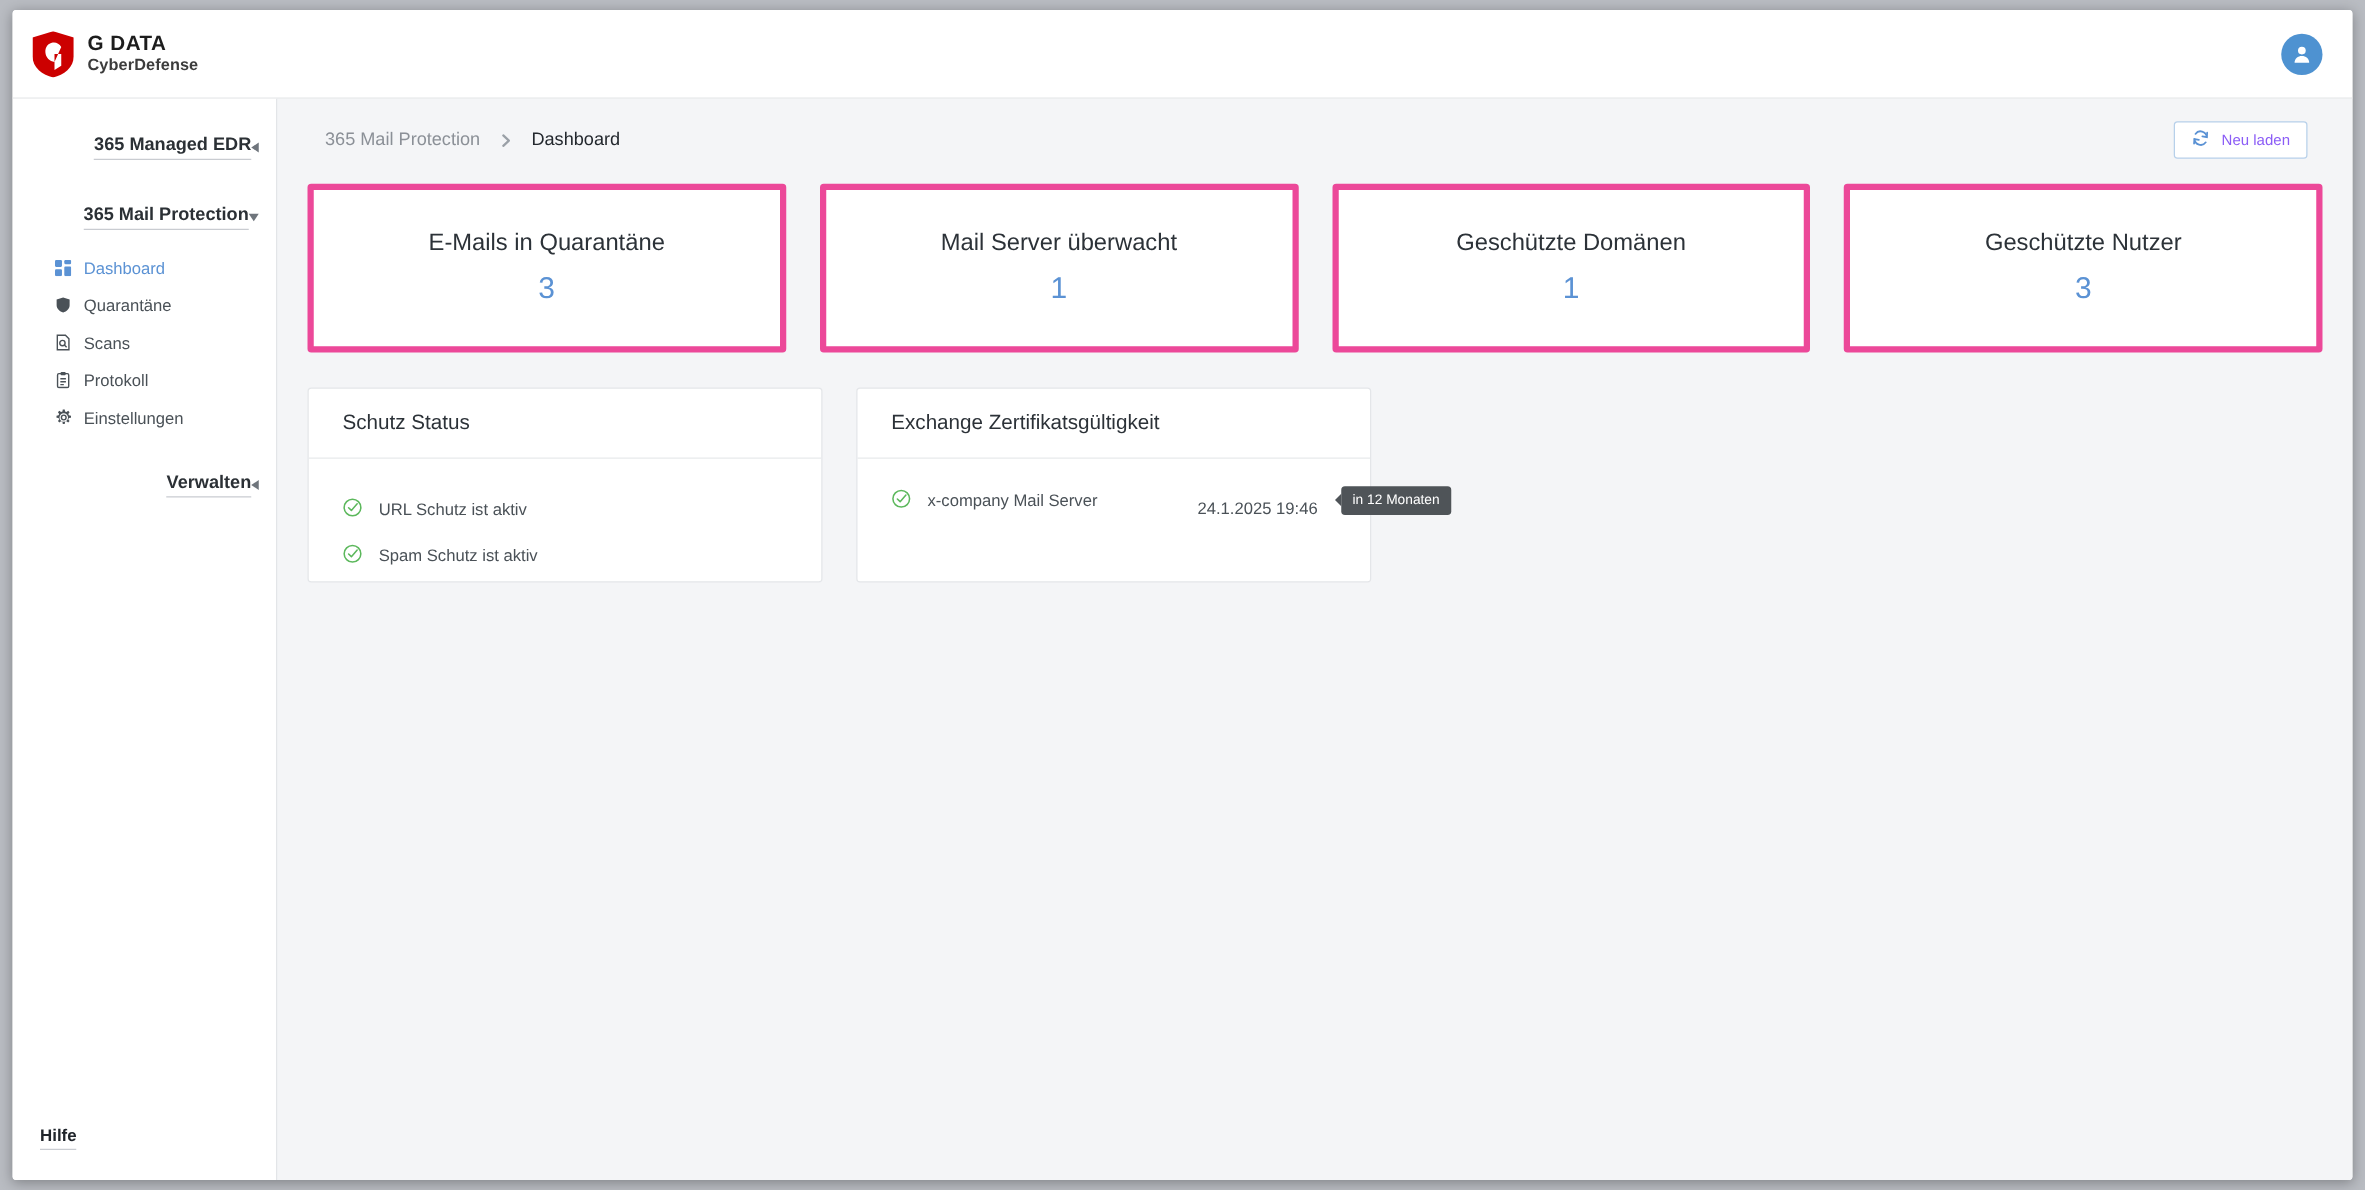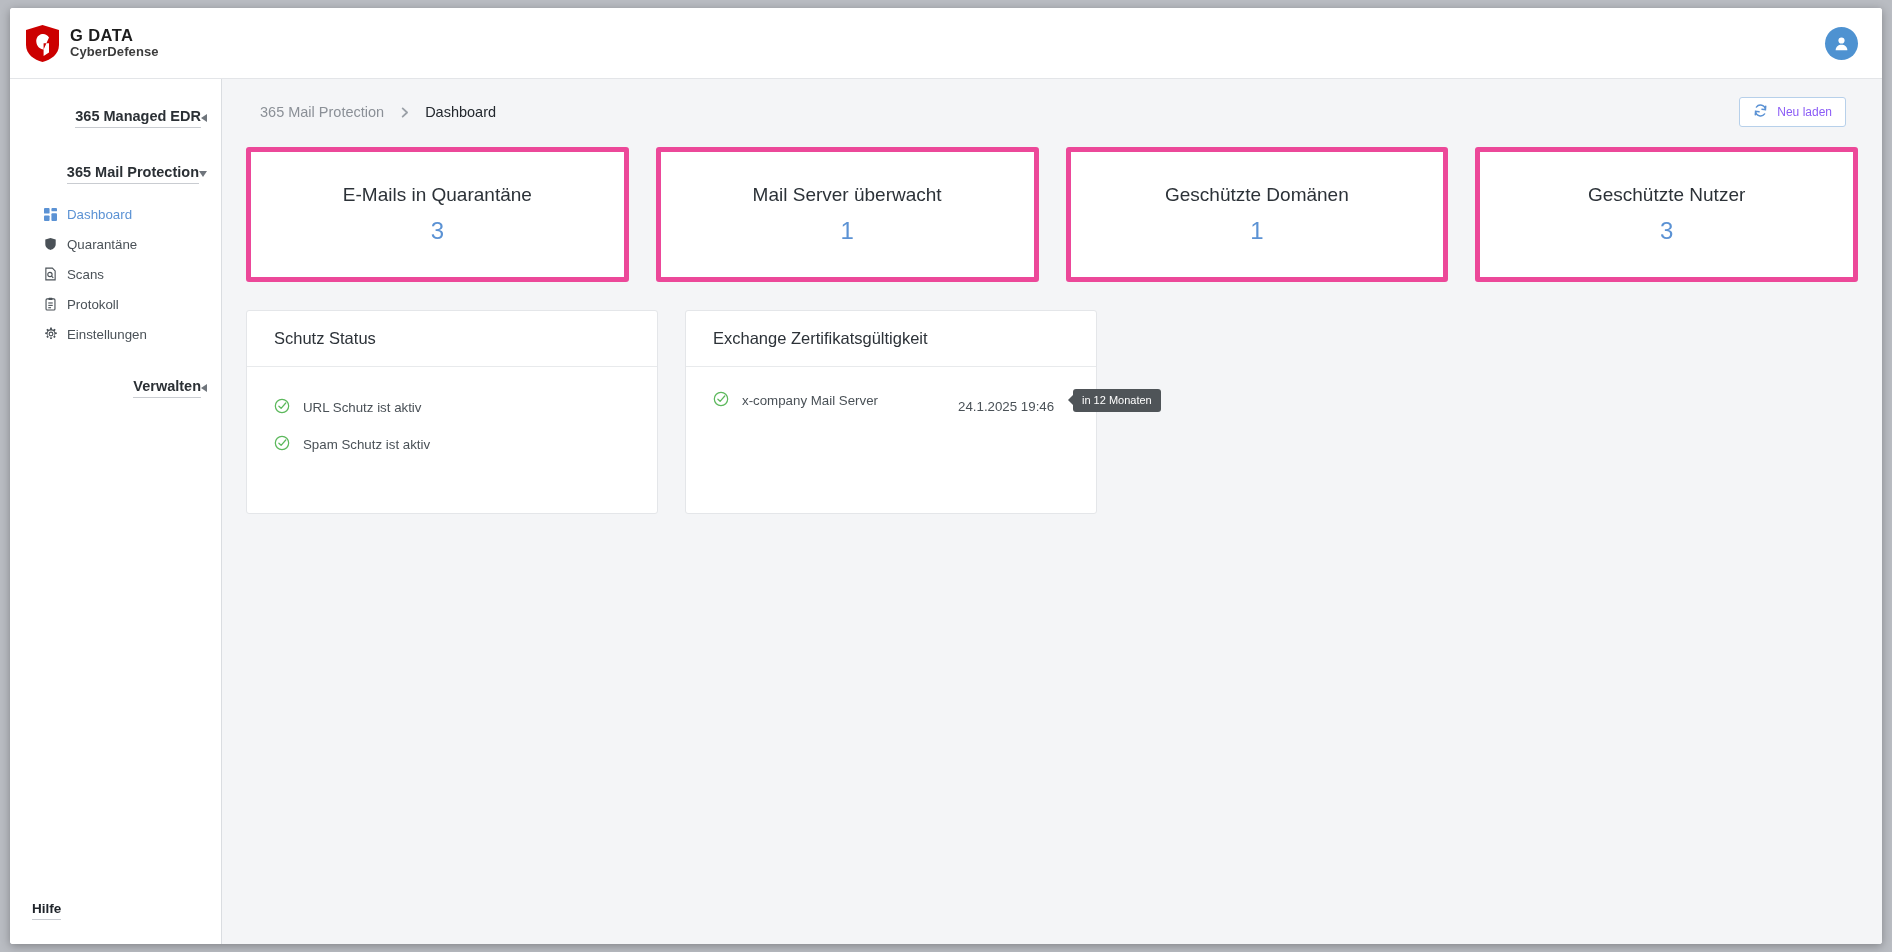--- a/index.html
+++ b/index.html
@@ -146,21 +146,21 @@
   }
   .stat-title { font-size: 19px; color: #2c3238; font-weight: normal; }
   .stat-value { font-size: 24px; color: #5b92d4; }
 
   
   .panel-row { display: flex; gap: 27px; margin-top: 28px; align-items: flex-start; }
   .panel {
     background: #ffffff;
     border: 1px solid #e4e6e9;
     border-radius: 3px;
-    height: 204px;
+    height: 156px;
     display: flex; flex-direction: column;
   }
   .panel-protection { width: 412px; }
   .panel-cert { width: 412px; }
   .panel-head {
     height: 56px; flex: 0 0 56px;
     display: flex; align-items: center;
     padding: 0 27px;
     border-bottom: 1px solid #e8eaec;
     font-size: 16.5px; color: #2c3238;

